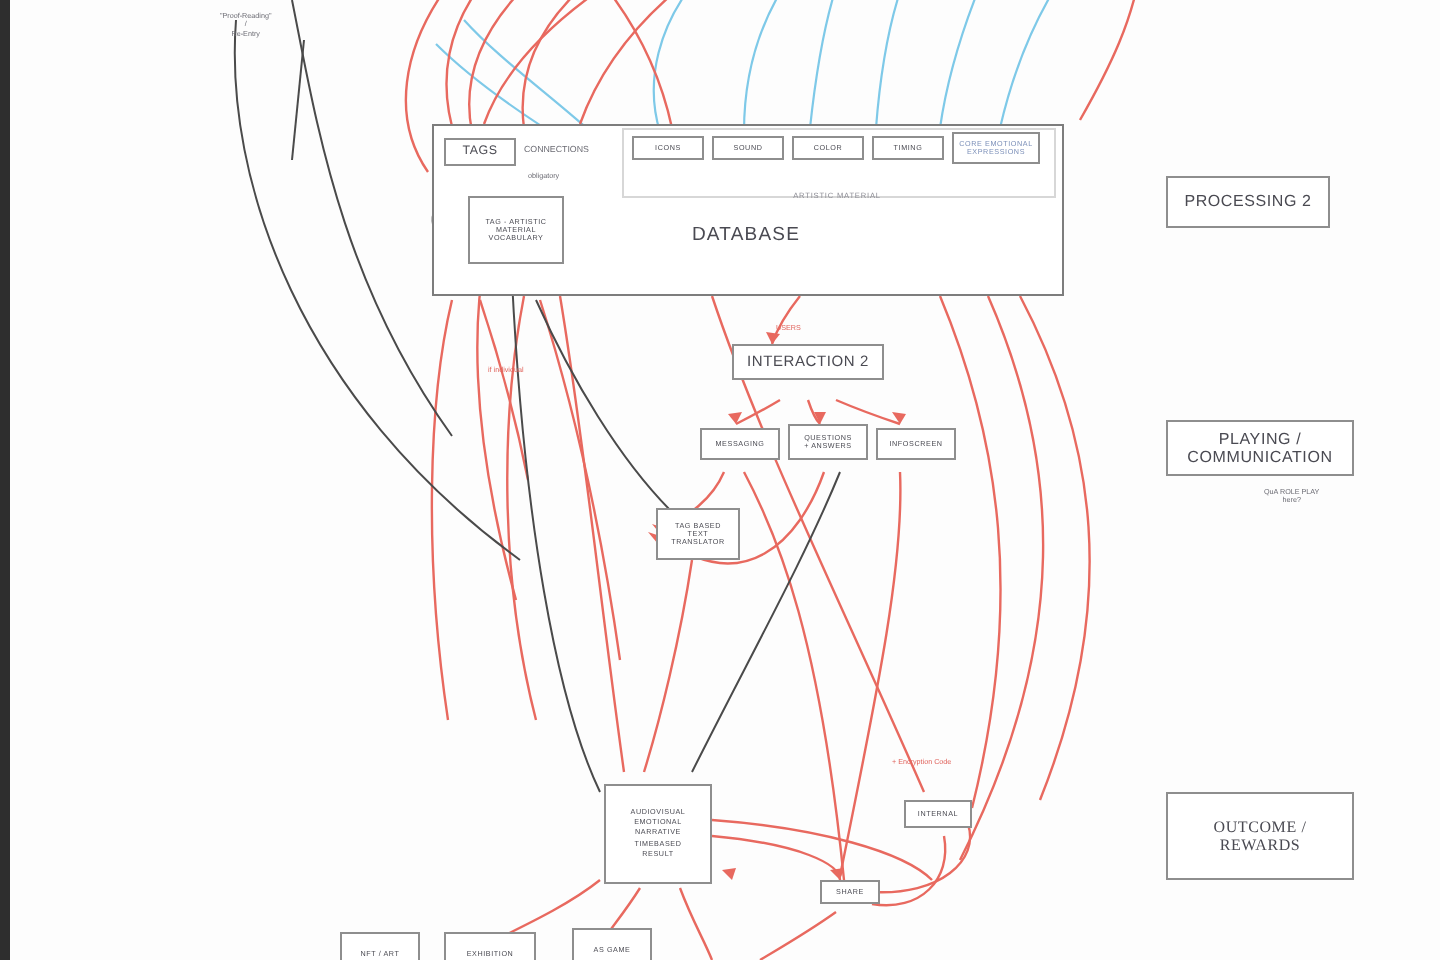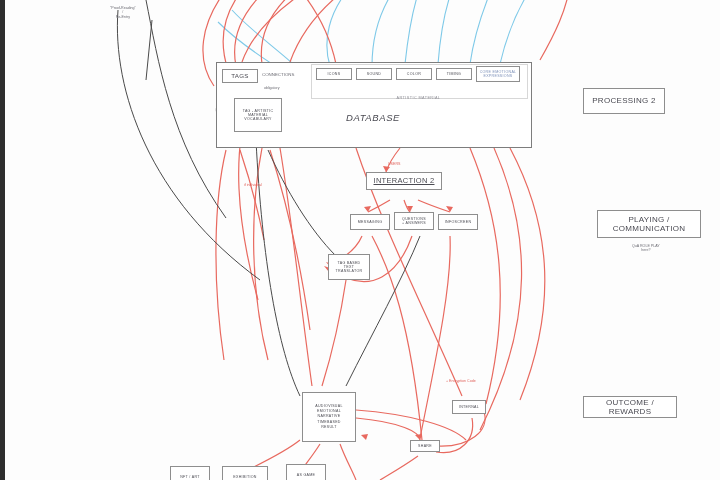--- a/index.html
+++ b/index.html
@@ -5,27 +5,27 @@
   html,body{margin:0;padding:0;background:#ffffff;}
   body{width:720px;height:480px;overflow:hidden;font-family:"Liberation Sans",sans-serif;}
   #stage{position:relative;width:720px;height:480px;background:#fdfdfd;overflow:hidden;}
   #edge-strip{position:absolute;left:0;top:0;width:5px;height:480px;background:#2e2e2e;}
   #wires{position:absolute;left:0;top:0;width:720px;height:480px;}
   .node{position:absolute;box-sizing:border-box;border:1.4px solid #8e8e8e;background:#ffffff;
         color:#4a4a52;display:flex;align-items:center;justify-content:center;text-align:center;
         letter-spacing:.3px;line-height:1.15;}
   .lbl{position:absolute;color:#6b6b73;white-space:pre;line-height:1.2;}
   .lbl.red{color:#e0635c;}
-  .big{font-size:10px;text-decoration:underline;}
+  .big{font-size:10px;}
   .mid{font-size:6.2px;}
   .sm{font-size:4.4px;}
   .xs{font-size:3.6px;}
   #db-frame{position:absolute;left:216px;top:62px;width:314px;height:84px;border:1.6px solid #7d7d7d;background:#ffffff;}
   #am-frame{position:absolute;left:311px;top:64px;width:215px;height:33px;border:1px solid #d7d7d7;background:#ffffff;}
-  #db-text{position:absolute;left:216px;top:112px;width:314px;text-align:center;font-size:9.5px;color:#4a4a52;letter-spacing:.6px;font-style:italic;}
+  #db-text{position:absolute;left:216px;top:112px;width:314px;text-align:center;font-size:9.5px;color:#4a4a52;letter-spacing:.6px;}
   #am-text{position:absolute;left:311px;top:96px;width:215px;text-align:center;font-size:3.8px;color:#8d8d95;letter-spacing:.4px;}
 </style>
 </head>
 <body>
 
 <div id="stage">
 
   <div id="edge-strip"></div>
 
   <svg id="wires" viewBox="0 0 720 480">
@@ -138,23 +138,23 @@
 RESULT</div>
   <div class="node xs" style="left:410px;top:440px;width:30px;height:12px;">SHARE</div>
   <div class="node xs" style="left:452px;top:400px;width:34px;height:14px;">INTERNAL</div>
   <div class="lbl xs red" style="left:446px;top:379px;">+ Encryption Code</div>
 
   <div class="lbl xs" style="left:110px;top:6px;text-align:center;">"Proof-Reading"
 /
 Re-Entry</div>
 
   <div class="node" style="left:583px;top:88px;width:82px;height:26px;font-size:8px;">PROCESSING 2</div>
-  <div class="node" style="left:597px;top:210px;width:104px;height:28px;font-size:8px;white-space:pre;">PLAYING /
+  <div class="node" style="left:583px;top:210px;width:94px;height:28px;font-size:8px;white-space:pre;">PLAYING /
 COMMUNICATION</div>
-  <div class="node" style="left:583px;top:396px;width:94px;height:22px;font-size:8px;white-space:pre;">OUTCOME /
+  <div class="node" style="left:583px;top:396px;width:94px;height:44px;font-size:8px;white-space:pre;font-family:Liberation Serif, serif;">OUTCOME /
 REWARDS</div>
   <div class="lbl xs" style="left:632px;top:244px;text-align:center;">QuA ROLE PLAY
 here?</div>
 
   <div class="node xs" style="left:170px;top:466px;width:40px;height:22px;">NFT / ART</div>
   <div class="node xs" style="left:222px;top:466px;width:46px;height:22px;">EXHIBITION</div>
   <div class="node xs" style="left:286px;top:464px;width:40px;height:22px;">AS GAME</div>
 
 </div>
 

